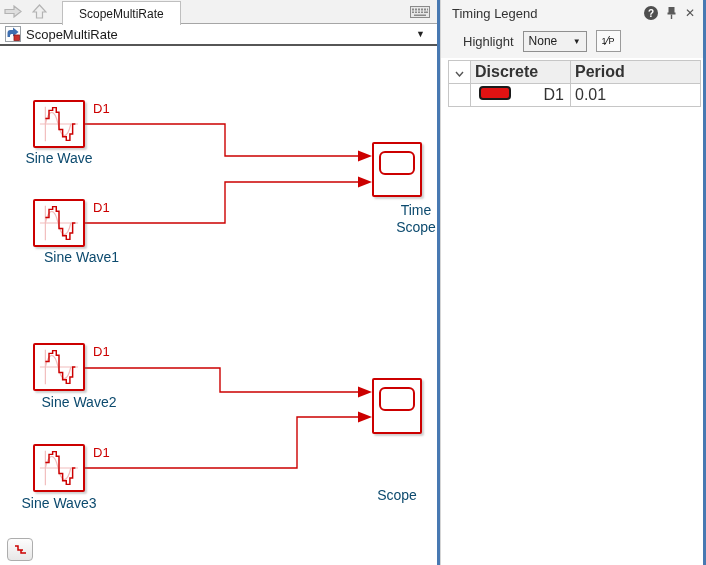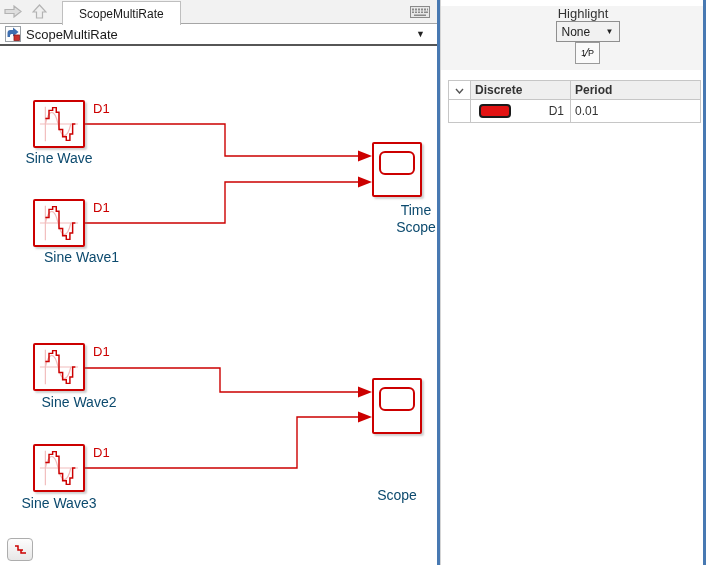--- a/index.html
+++ b/index.html
@@ -69,34 +69,34 @@
   .panel { position:absolute; left:440px; top:0; width:263px; height:565px; background:#fff;
            border-left:1px solid #d5d5d5; }
   .panel-top { background:#f4f4f4; padding-bottom:6px; }
   .panel-header { height:24px; display:flex; align-items:center; padding:2px 8px 0 11px; }
   .panel-title { font-size:13px; color:#333; flex:1; }
   .panel-icons { display:flex; align-items:center; gap:9px; }
   .help-icon { width:14px; height:14px; border-radius:50%; background:#4f4f4f; color:#fff;
                font-size:10px; font-weight:bold; display:flex; align-items:center;
                justify-content:center; }
   .close-icon { color:#555; font-size:12px; }
-  .panel-toolbar { display:flex; align-items:center; margin:6px 0 0 22px;flex-direction:column; }
+  .panel-toolbar { display:flex; align-items:center; margin:6px 0 0 22px; }
   .hl-label { font-size:13px; color:#333; }
   .hl-select { margin-left:9px; width:64px; height:21px; border:1px solid #8f8f8f;
                background:#f1f1f1; display:flex; align-items:center; font-size:12px;
                color:#222; padding:0 5px; }
   .hl-value { flex:1; }
   .hl-caret { font-size:8px; color:#222; }
   .invp-btn { margin-left:9px; width:25px; height:22px; border:1px solid #9a9a9a;
               background:#fafafa; display:flex; align-items:center; justify-content:center;
               font-size:12px; color:#111; }
   .invp-btn sup { font-size:9px; } .invp-btn sub { font-size:9px; }
 
-  .legend-table { margin:10px 0 0 7px; width:253px; border-collapse:collapse;
-                  border:1px solid #9e9e9e; font-size:12px; color:#333; }
+  .legend-table { margin:2px 0 0 7px; width:253px; border-collapse:collapse;
+                  border:1px solid #9e9e9e; font-size:16px; color:#333; }
   .legend-table th, .legend-table td { border:1px solid #c6c6c6; }
   .col-chev { width:22px; background:#fff; text-align:center; }
   th.col-disc, th.col-per { background:#efefef; text-align:left; font-weight:bold;
                             padding:2px 4px; height:19px; }
   th.col-disc { width:100px; }
   td { height:23px; background:#fff; }
   .cell-name { text-align:right; padding-right:6px; }
   .cell-period { padding-left:4px; }
   .swatch { display:inline-block; width:32px; height:14px; border:2px solid #1a1a1a;
             border-radius:4px; vertical-align:middle; margin-left:8px; float:left; }
@@ -237,20 +237,32 @@
         </svg>
       </div>
 
     </div>
   </div>
 
   <div class="splitter"></div>
 
   <div class="panel">
     <div class="panel-top">
+      <div class="panel-header">
+        <span class="panel-title">Timing Legend</span>
+        <span class="panel-icons">
+          <span class="help-icon">?</span>
+          <svg width="9" height="14" viewBox="0 0 9 14">
+            <rect x="1.5" y="1" width="6" height="6" fill="#5a5a5a"></rect>
+            <rect x="0.5" y="6.5" width="8" height="2" fill="#5a5a5a"></rect>
+            <line x1="4.5" y1="8.5" x2="4.5" y2="13" stroke="#5a5a5a" stroke-width="1.4"></line>
+          </svg>
+          <span class="close-icon">✕</span>
+        </span>
+      </div>
       <div class="panel-toolbar">
         <span class="hl-label">Highlight</span>
         <span class="hl-select">
           <span class="hl-value">None</span>
           <span class="hl-caret">▼</span>
         </span>
         <span class="invp-btn">
             <sup>1</sup>
             <span>⁄</span>
             <sub>P</sub>

